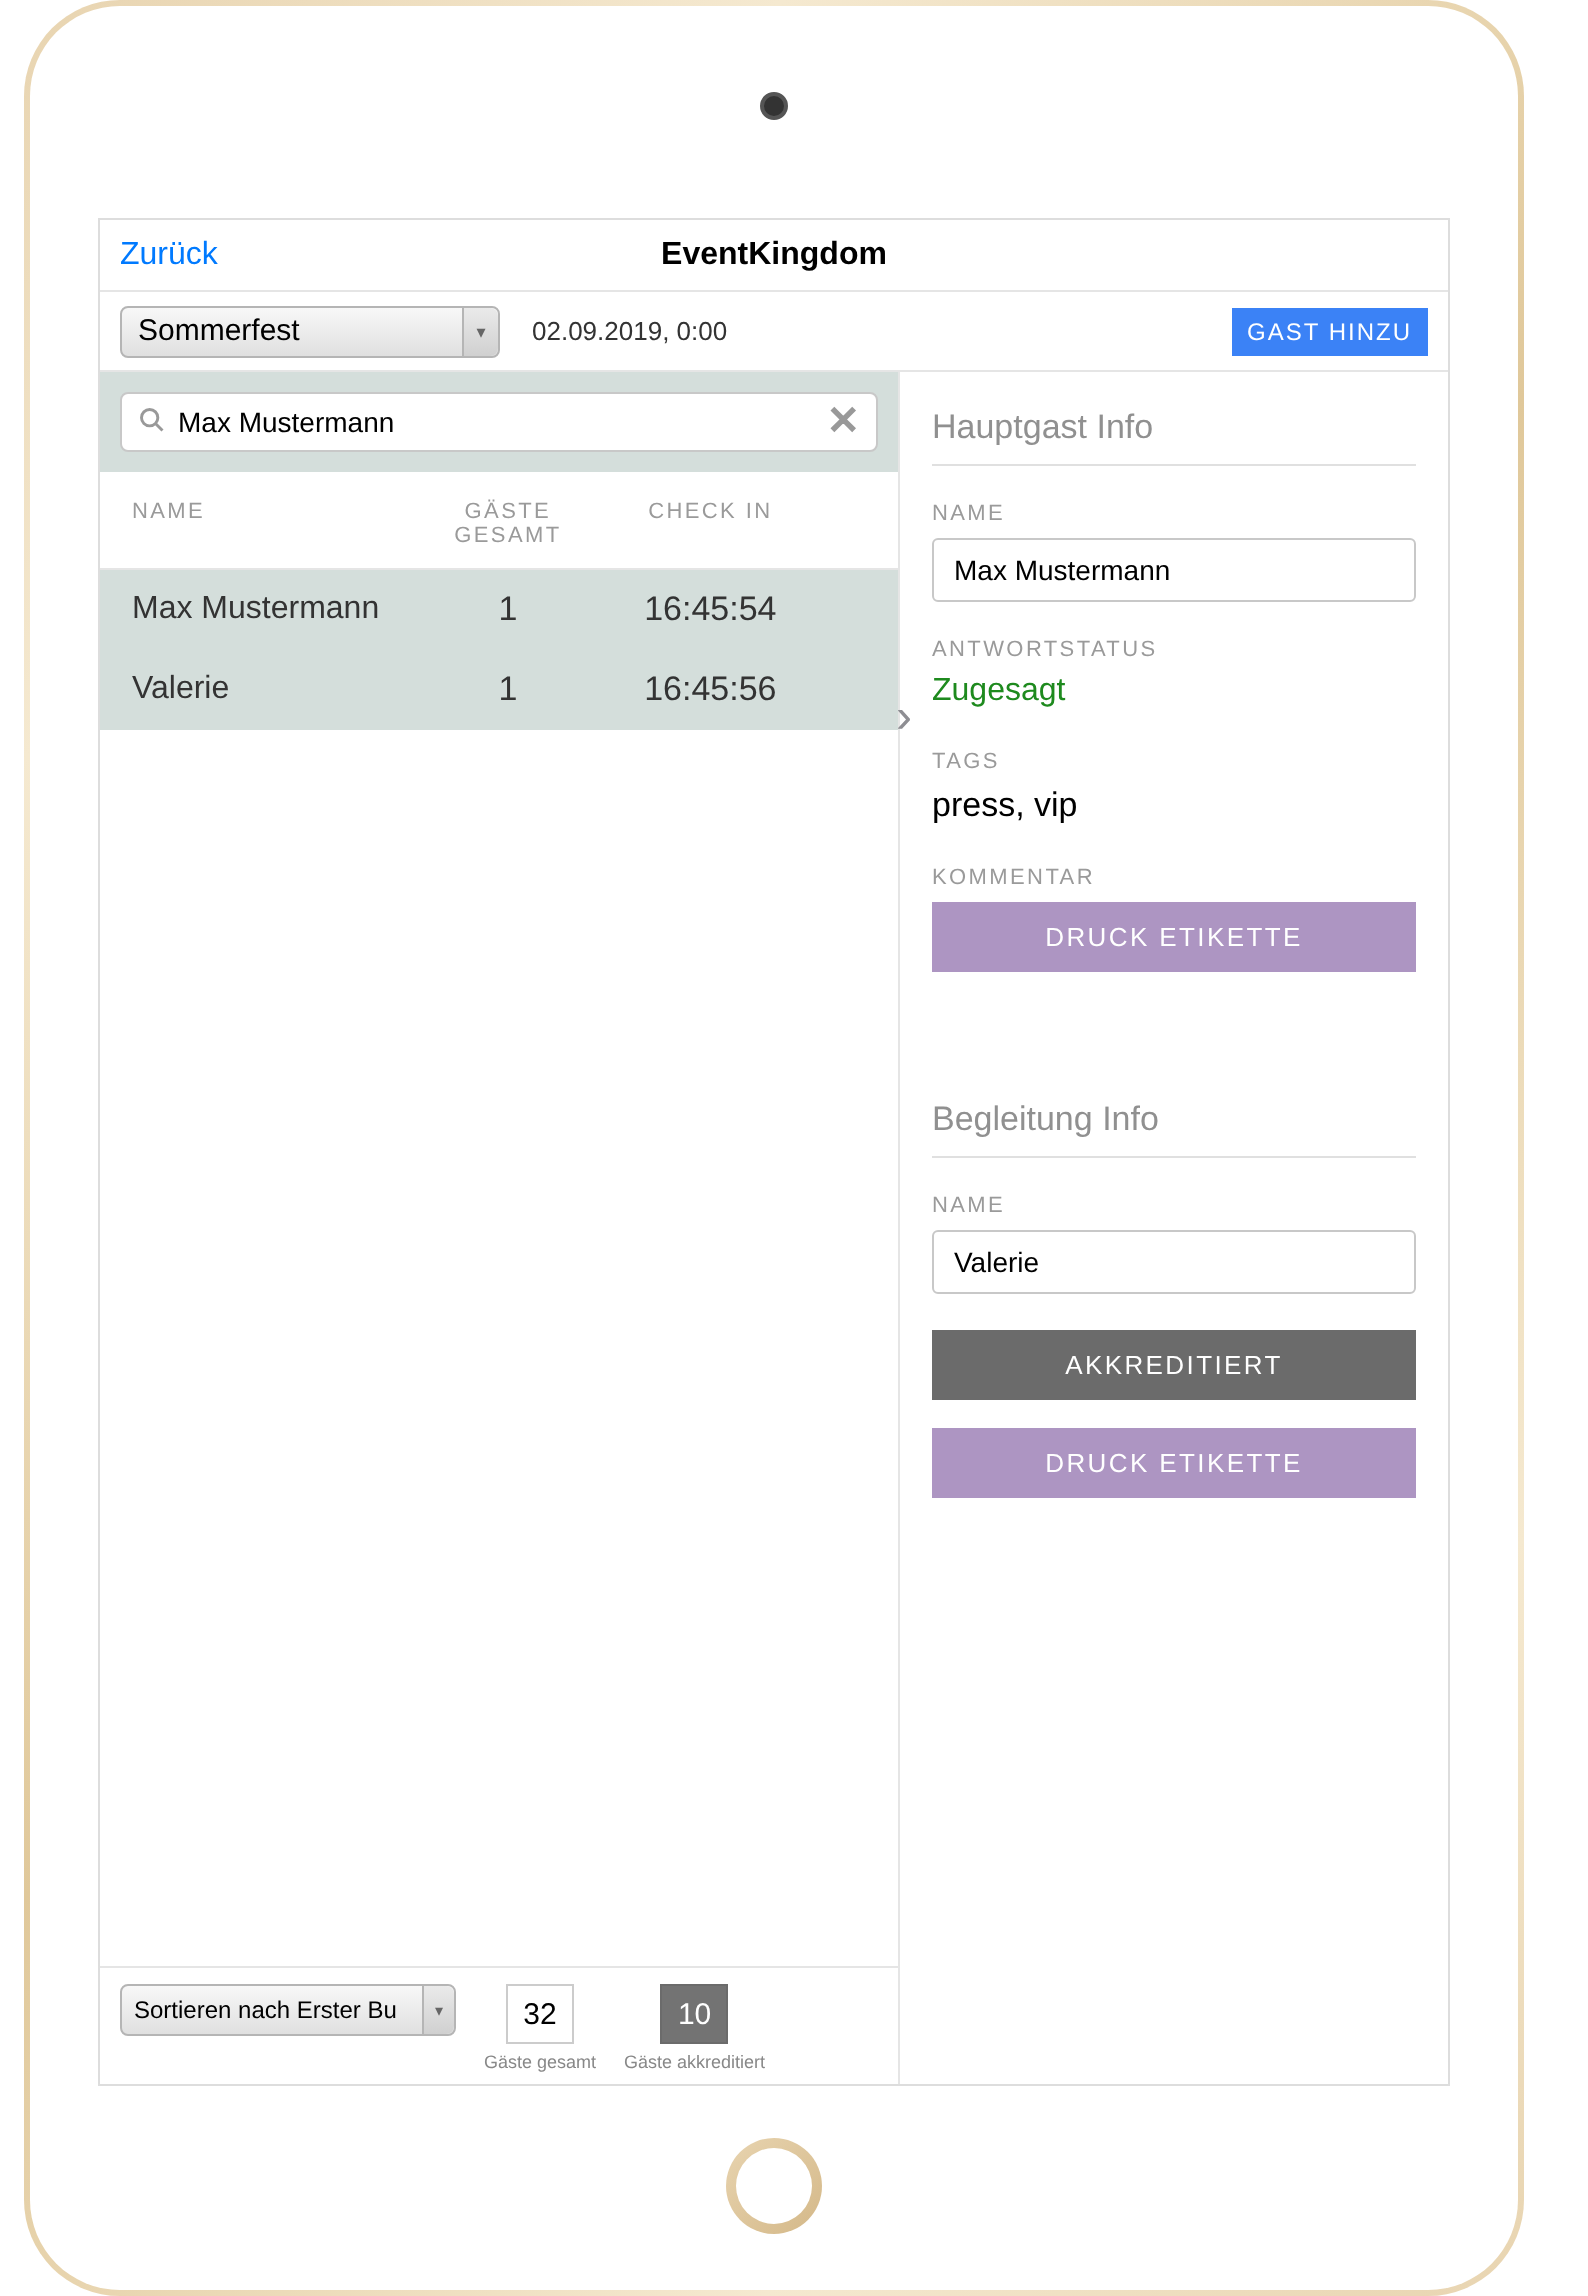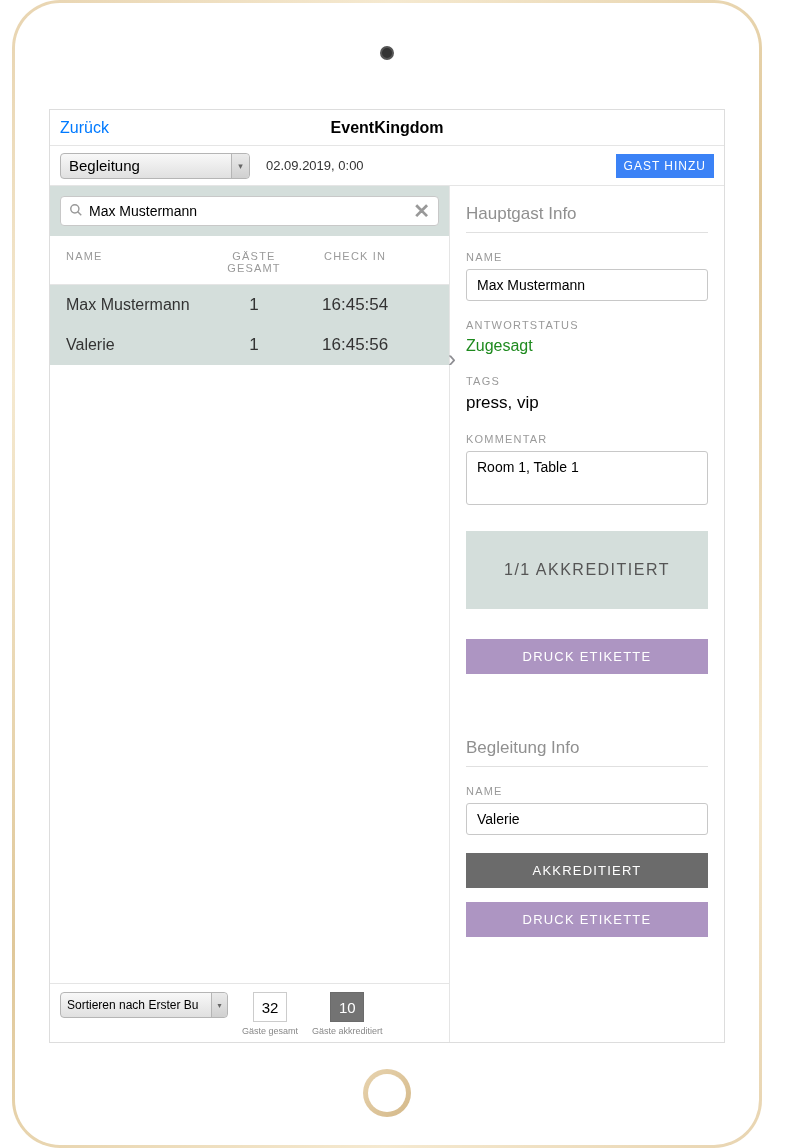--- a/index.html
+++ b/index.html
@@ -329,21 +329,21 @@
 
     <div class="screen">
 
       <div class="nav-bar">
         <span class="back-link">Zurück</span>
         <span class="app-title">EventKingdom</span>
       </div>
 
       <div class="toolbar">
         <div class="event-select">
-          <span>Begleitung</span>
+          <span>Sommerfest</span>
           <span class="event-select-handle">▾</span>
         </div>
         <span class="event-date">02.09.2019, 0:00</span>
         <button class="add-guest-btn">GAST HINZU</button>
       </div>
 
       <div class="content-area">
 
         <div class="left-panel">
           <div class="search-wrap">
@@ -404,23 +404,21 @@
           <div class="field-label">NAME</div>
           <input class="field-input" value="Max Mustermann" style="">
 
           <div class="field-label">ANTWORTSTATUS</div>
           <div class="status-text">Zugesagt</div>
 
           <div class="field-label">TAGS</div>
           <div class="tags-text">press, vip</div>
 
           <div class="field-label">KOMMENTAR</div>
-          <textarea class="field-textarea" style="">Room 1, Table 1</textarea>
-
-          <div class="accredited-box">1/1 AKKREDITIERT</div>
+
 
           <button class="purple-btn">DRUCK ETIKETTE</button>
 
           <div class="section-gap"></div>
 
           <div class="section-title">Begleitung Info</div>
 
           <div class="field-label">NAME</div>
           <input class="field-input" value="Valerie" style="">
 

